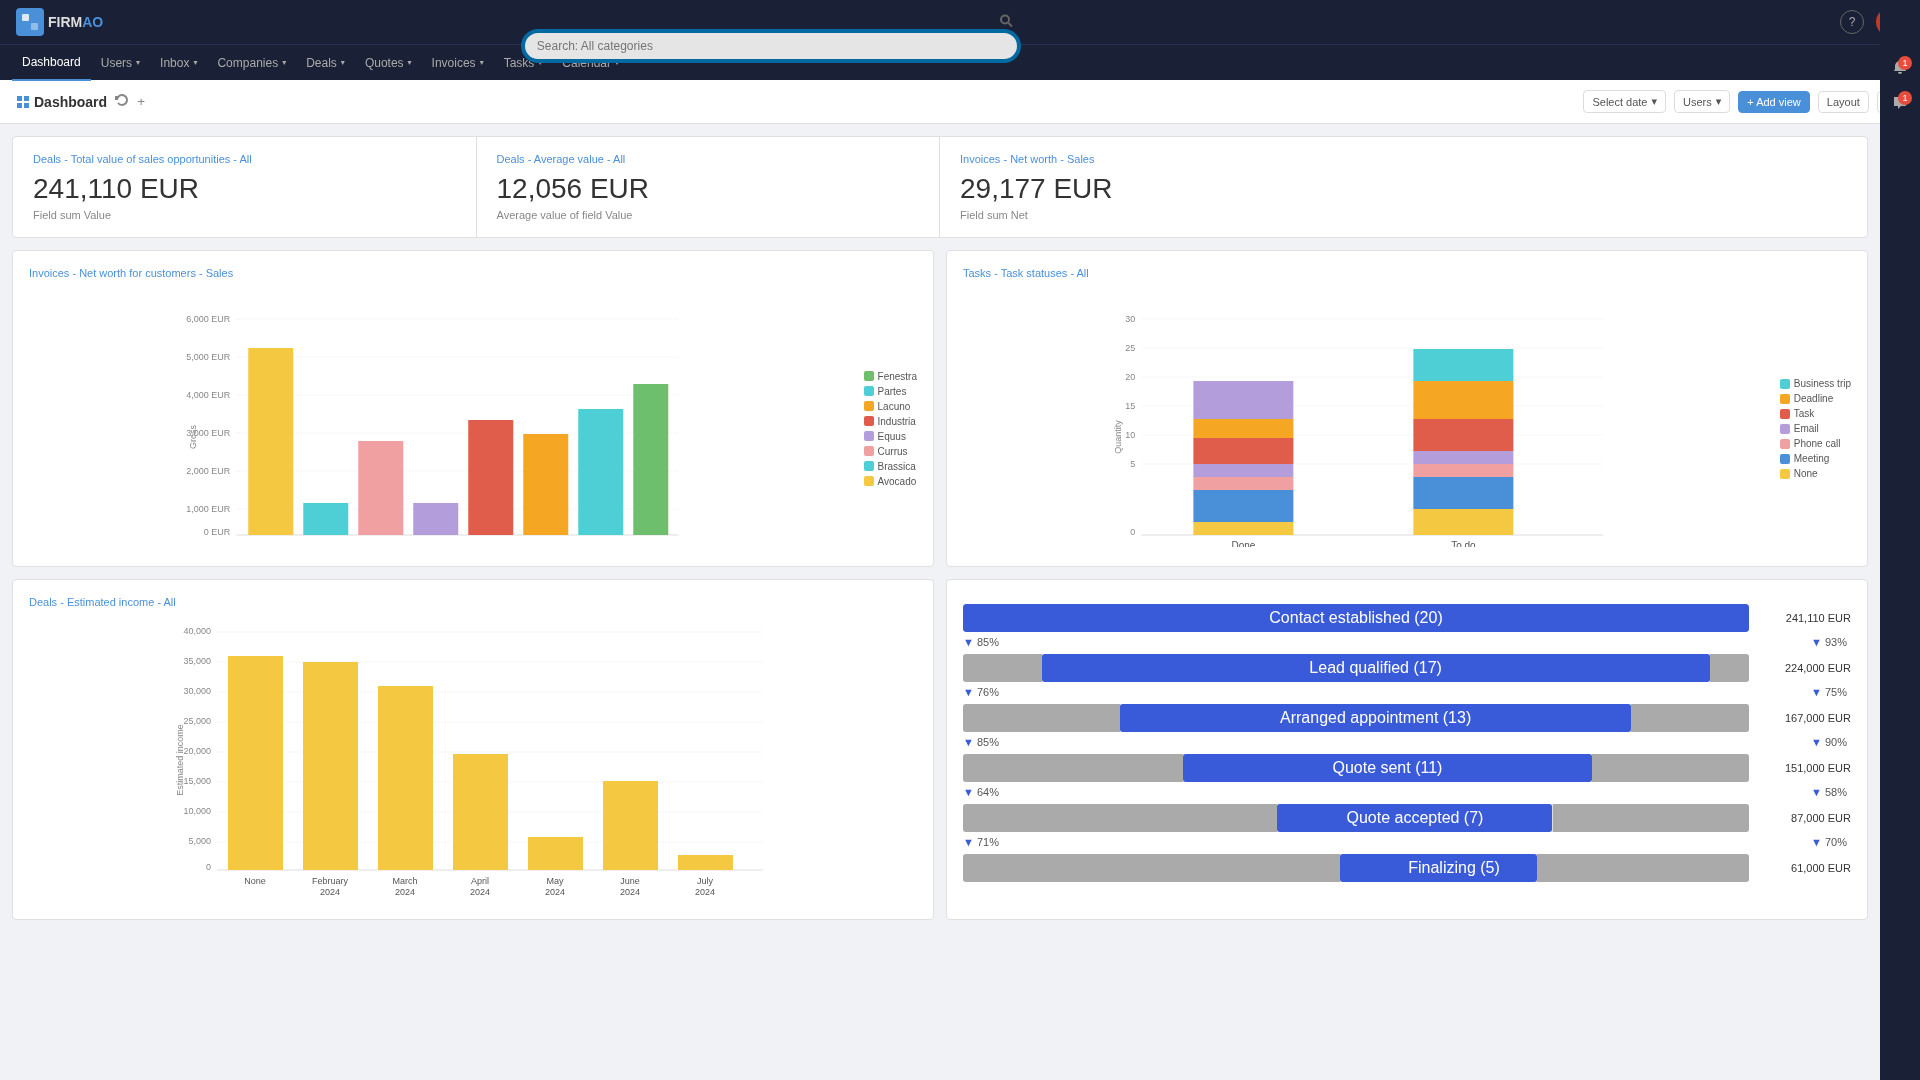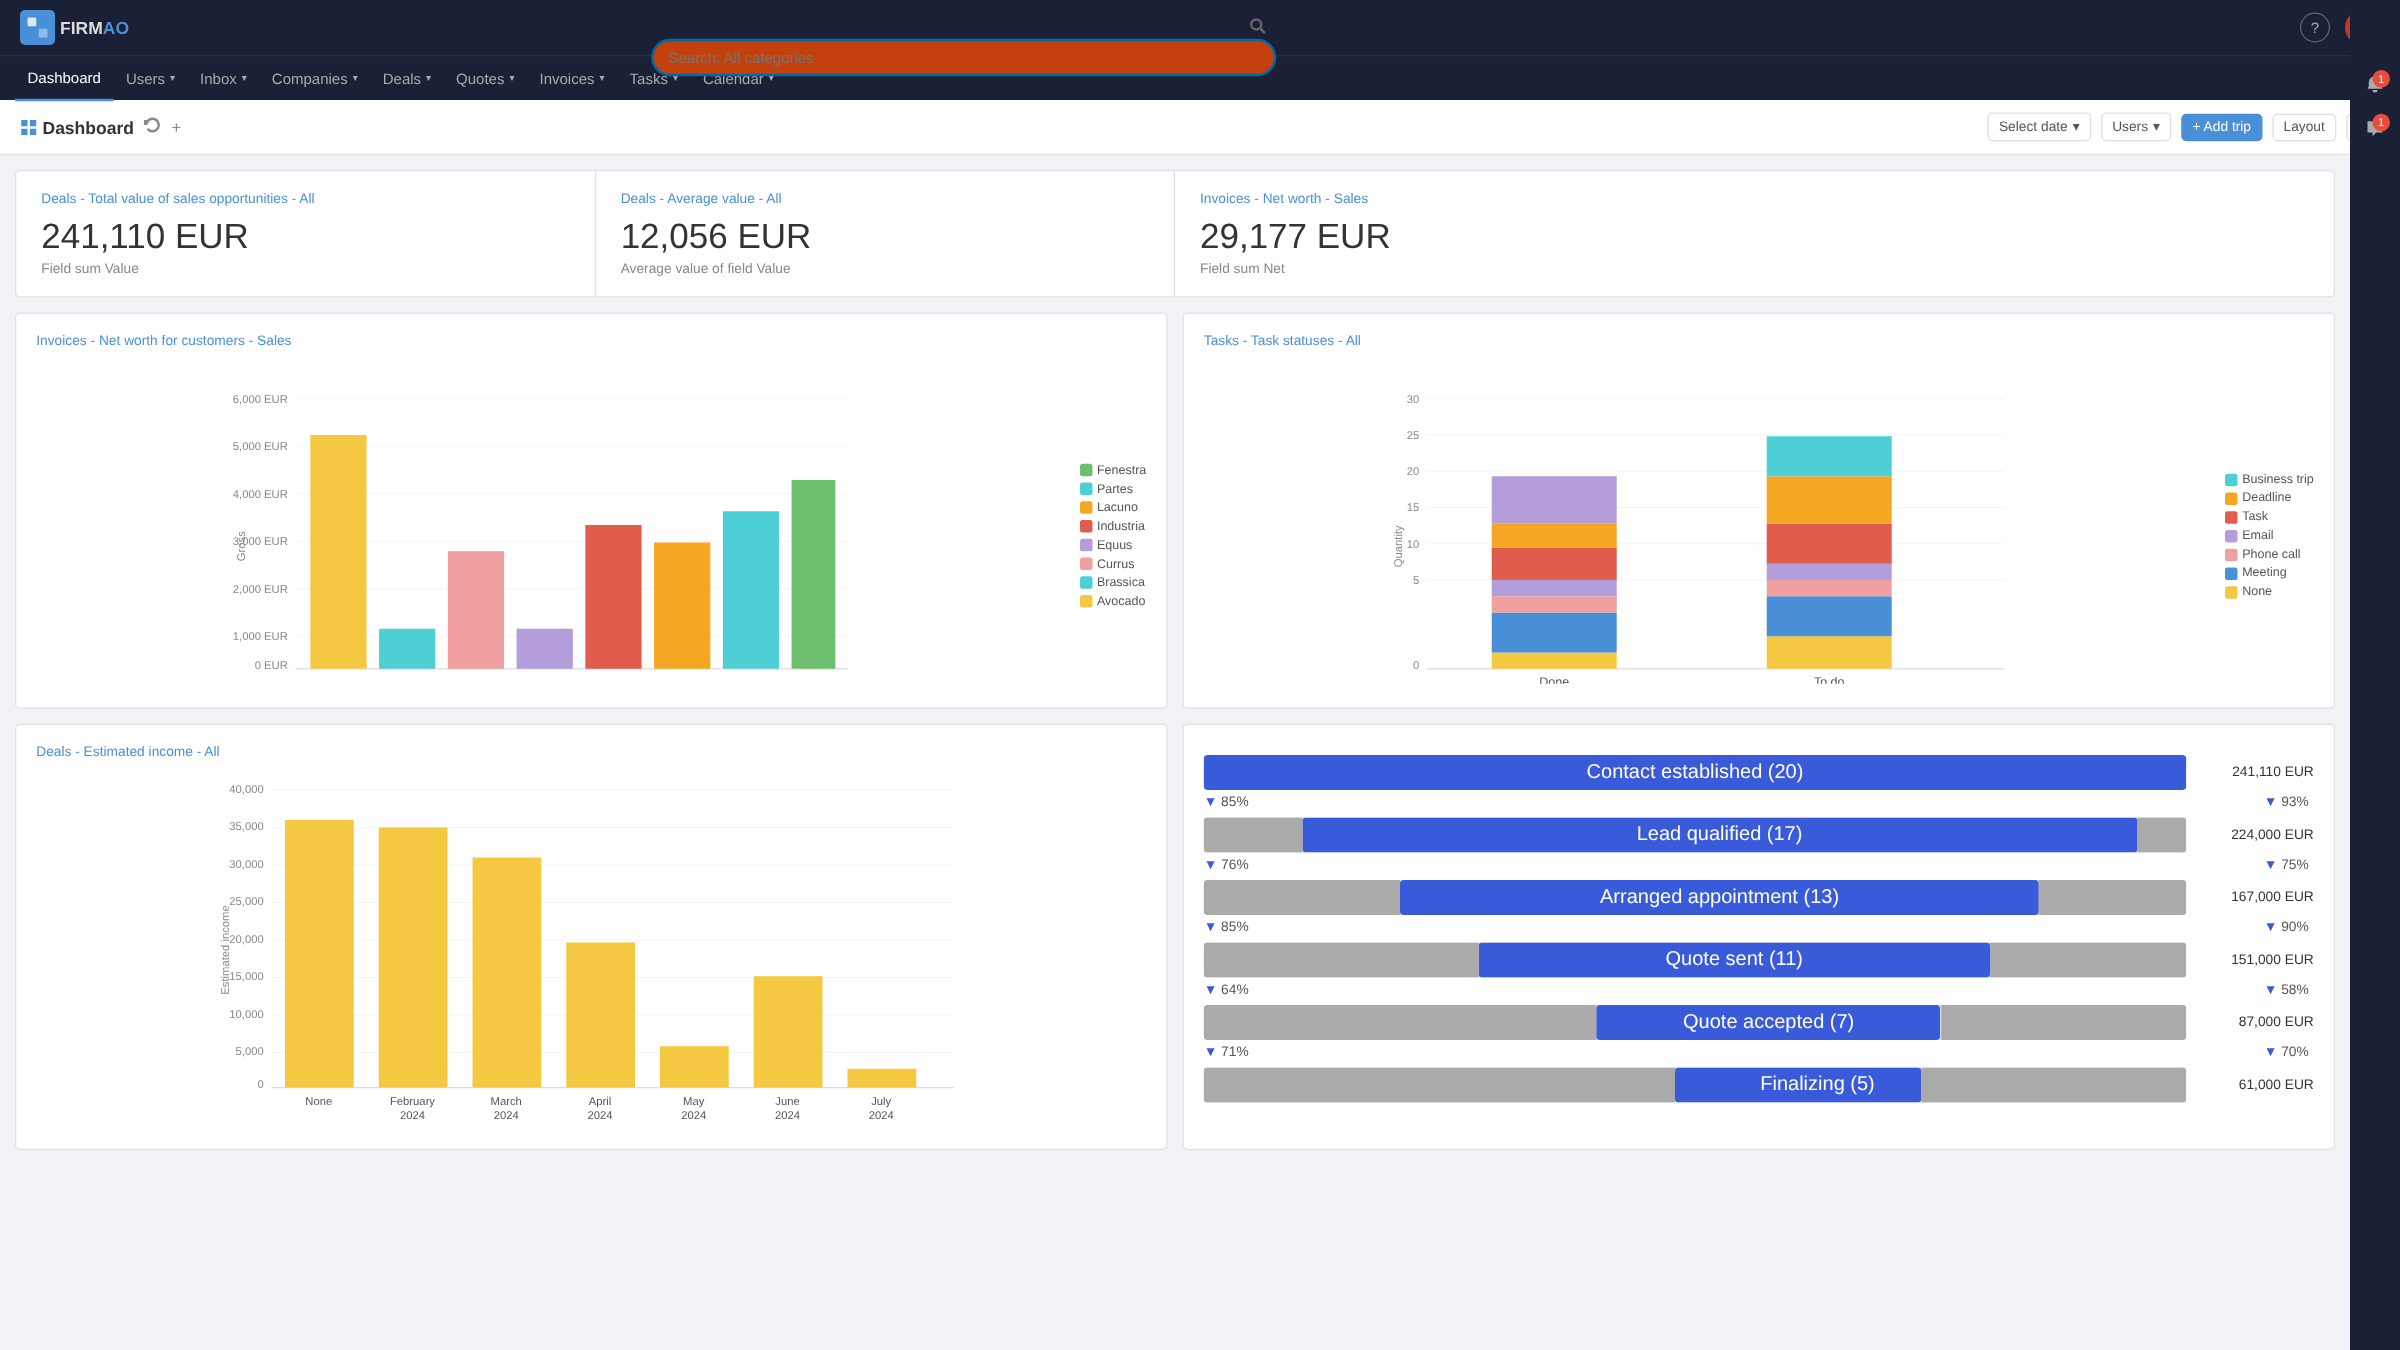--- a/index.html
+++ b/index.html
@@ -3,21 +3,21 @@
   <meta charset="utf-8">
   <style>
     * { box-sizing: border-box; margin: 0; padding: 0; }
     body { font-family: -apple-system, BlinkMacSystemFont, 'Segoe UI', sans-serif; background: #f0f2f5; font-size: 12px; color: #333; }
 
     
     .top-nav { background: #1a2035; display: flex; align-items: center; padding: 0 16px; height: 44px; gap: 16px; }
     .logo { display: flex; align-items: center; gap: 4px; font-weight: bold; color: white; font-size: 14px; }
     .logo-icon { width: 28px; height: 28px; background: #4a90d9; border-radius: 4px; display: flex; align-items: center; justify-content: center; color: white; font-size: 10px; font-weight: bold; }
     .search-bar { flex: 1; max-width: 500px; margin: 0 auto; position: relative; }
-    .search-bar input { width: 100%; padding: 6px 32px 6px 12px; border-radius: 20px; border: 2px solid #0369a1; background: #c2410c; font-size: 12px; outline: none; margin-top: 48px; }
+    .search-bar input { width: 100%; padding: 6px 32px 6px 12px; border-radius: 20px; border: 4px solid #0369a1; background: #e5e5e5; font-size: 12px; outline: none; margin-top: 48px; }
     .search-icon-btn { position: absolute; right: 8px; top: 50%; transform: translateY(-50%); background: none; border: none; cursor: pointer; color: #666; }
     .nav-right { margin-left: auto; display: flex; align-items: center; gap: 12px; }
     .nav-avatar { width: 28px; height: 28px; border-radius: 50%; background: #c0392b; color: white; display: flex; align-items: center; justify-content: center; font-size: 12px; font-weight: bold; }
     .help-btn { width: 24px; height: 24px; border-radius: 50%; border: 1px solid #666; color: #aaa; display: flex; align-items: center; justify-content: center; font-size: 12px; cursor: pointer; background: none; }
 
     
     .sub-nav { background: #1a2035; display: flex; align-items: center; padding: 0 12px; height: 36px; border-top: 1px solid #2a3050; }
     .sub-nav-item { color: #aaa; padding: 0 10px; height: 36px; display: flex; align-items: center; gap: 4px; cursor: pointer; font-size: 12px; white-space: nowrap; }
     .sub-nav-item.active { color: white; border-bottom: 2px solid #4a90d9; }
     .sub-nav-item .chevron { font-size: 8px; }
@@ -174,21 +174,21 @@
   </button>
   <button style="background:none;border:none;cursor:pointer;color:#888;">+</button>
   <div class="dash-actions">
     <button class="dash-btn">
       <span>Select date</span> ▾
     </button>
     <button class="dash-btn">
       <span>Users</span> ▾
     </button>
     <button class="dash-btn dash-btn-blue">
-      <span>+ Add trip</span>
+      <span>+ Add view</span>
     </button>
     <button class="dash-btn">
       <span>Layout</span>
     </button>
     <button class="dash-btn">...</button>
   </div>
 </div>
 
 <div class="main" style="margin-right:40px;">
 

